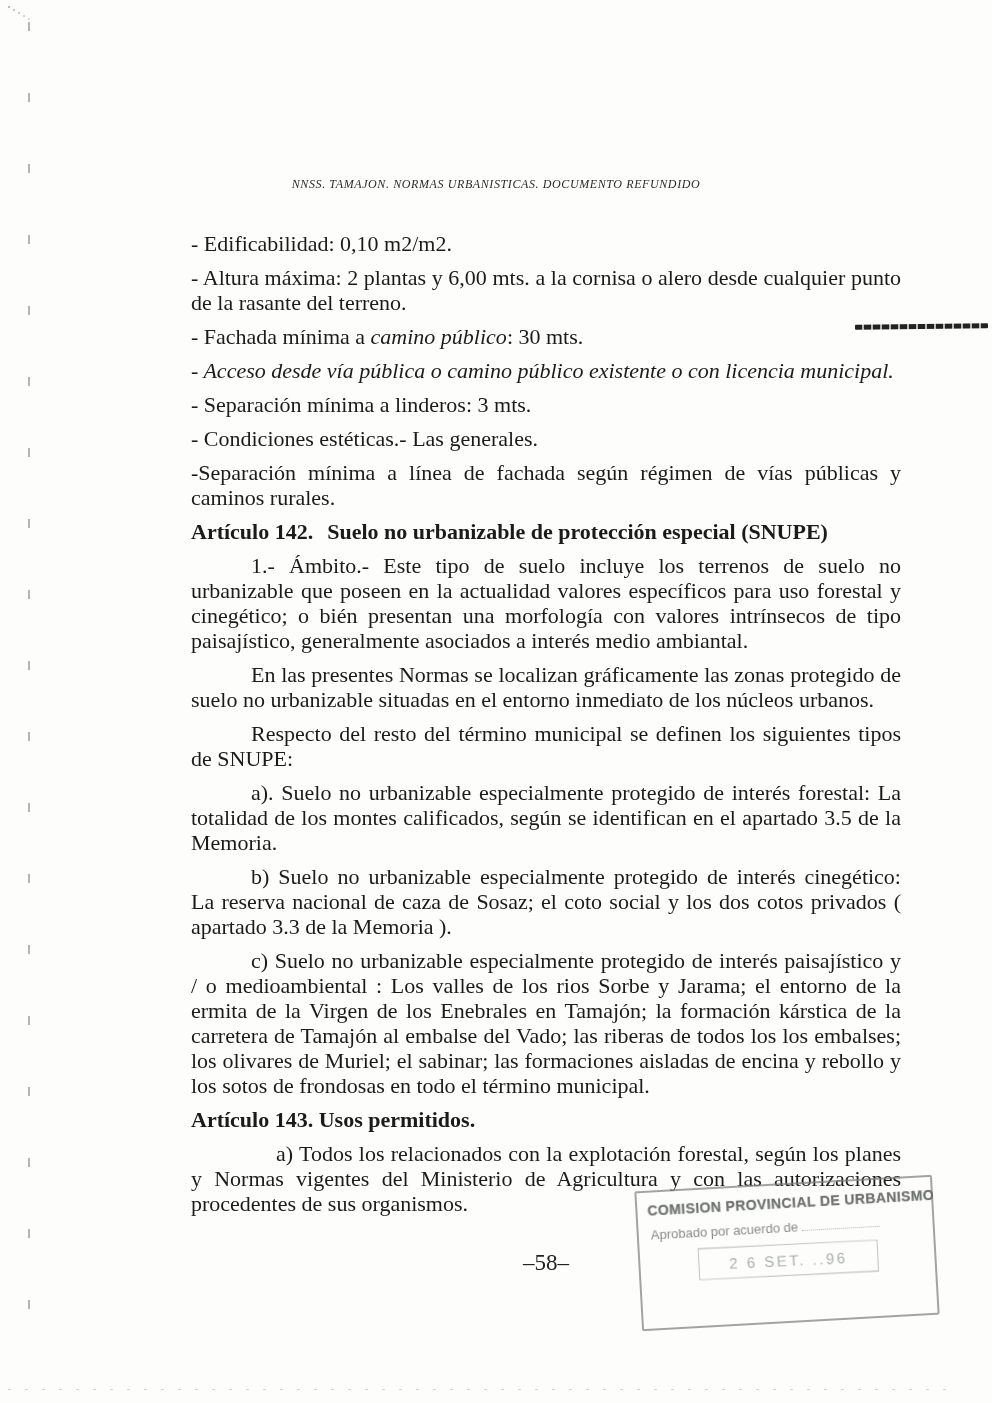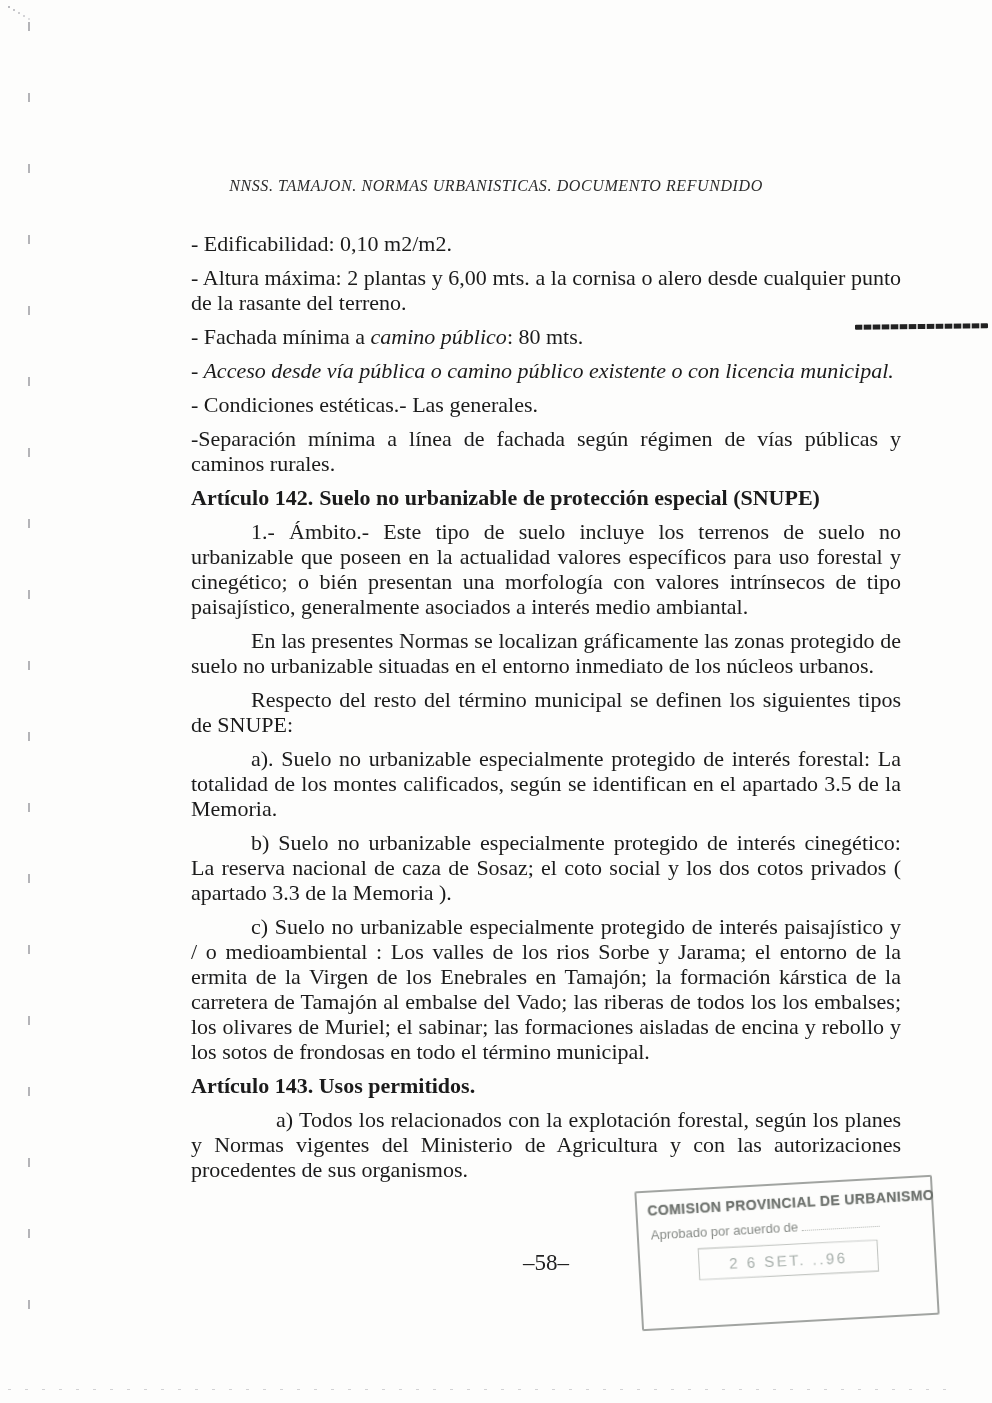--- a/index.html
+++ b/index.html
@@ -56,21 +56,21 @@
     opacity: 0.7;
   }
 
   
   .doc-header {
     position: absolute;
     top: 177px; left: 0;
     width: 100%;
     text-align: center;
     font-style: italic;
-    font-size: 16px;
+    font-size: 12px;
     letter-spacing: 0.6px;
     color: #2b2b2b;
   }
 
   
   .content {
     position: absolute;
     top: 231px; left: 191px;
     width: 710px;
     font-size: 22px;
@@ -79,21 +79,21 @@
   }
   .content p { margin: 0 0 9px 0; }
   .italic { font-style: italic; }
   .indent { text-indent: 60px; }
   .indent-lg { text-indent: 85px; }
   .h-article {
     font-weight: bold;
     margin: 3px 0 11px 0;
     text-align: left;
   }
-  .art-title-gap { margin-left: 6px; }
+  .art-title-gap { margin-left: 14px; }
 
   
   .page-number {
     position: absolute;
     top: 1250px; left: 191px;
     width: 710px;
     text-align: center;
     font-size: 23px;
     color: #222;
   }
@@ -153,24 +153,25 @@
   <div class="bottom-dots"></div>
 
   <div class="doc-header">NNSS. TAMAJON. NORMAS URBANISTICAS. DOCUMENTO REFUNDIDO</div>
 
   <div class="content">
 
     <p>- Edificabilidad: 0,10 m2/m2.</p>
 
     <p>- Altura máxima: 2 plantas y 6,00 mts. a la cornisa o alero desde cualquier punto de la rasante del terreno.</p>
 
-    <p><span>- Fachada mínima a </span><span class="italic">camino público</span><span>: 80 mts.</span></p>
+    <p><span>- Fachada mínima a </span><span class="italic">camino público</span><span>: 30 mts.</span></p>
 
     <p class="italic">- Acceso desde vía pública o camino público existente o con licencia municipal.</p>
 
+    <p>- Separación mínima a linderos: 3 mts.</p>
 
     <p>- Condiciones estéticas.- Las generales.</p>
 
     <p>-Separación mínima a línea de fachada según régimen de vías públicas y caminos rurales.</p>
 
     <p class="h-article"><span>Artículo 142.</span><span class="art-title-gap">Suelo no urbanizable de protección especial (SNUPE)</span></p>
 
     <p class="indent">1.- Ámbito.- Este tipo de suelo incluye los terrenos de suelo no urbanizable que poseen en la actualidad valores específicos para uso forestal y cinegético; o bién presentan una morfología con valores intrínsecos de tipo paisajístico, generalmente asociados a interés medio ambiantal.</p>
 
     <p class="indent">En las presentes Normas se localizan gráficamente las zonas protegido de suelo no urbanizable situadas en el entorno inmediato de los núcleos urbanos.</p>

